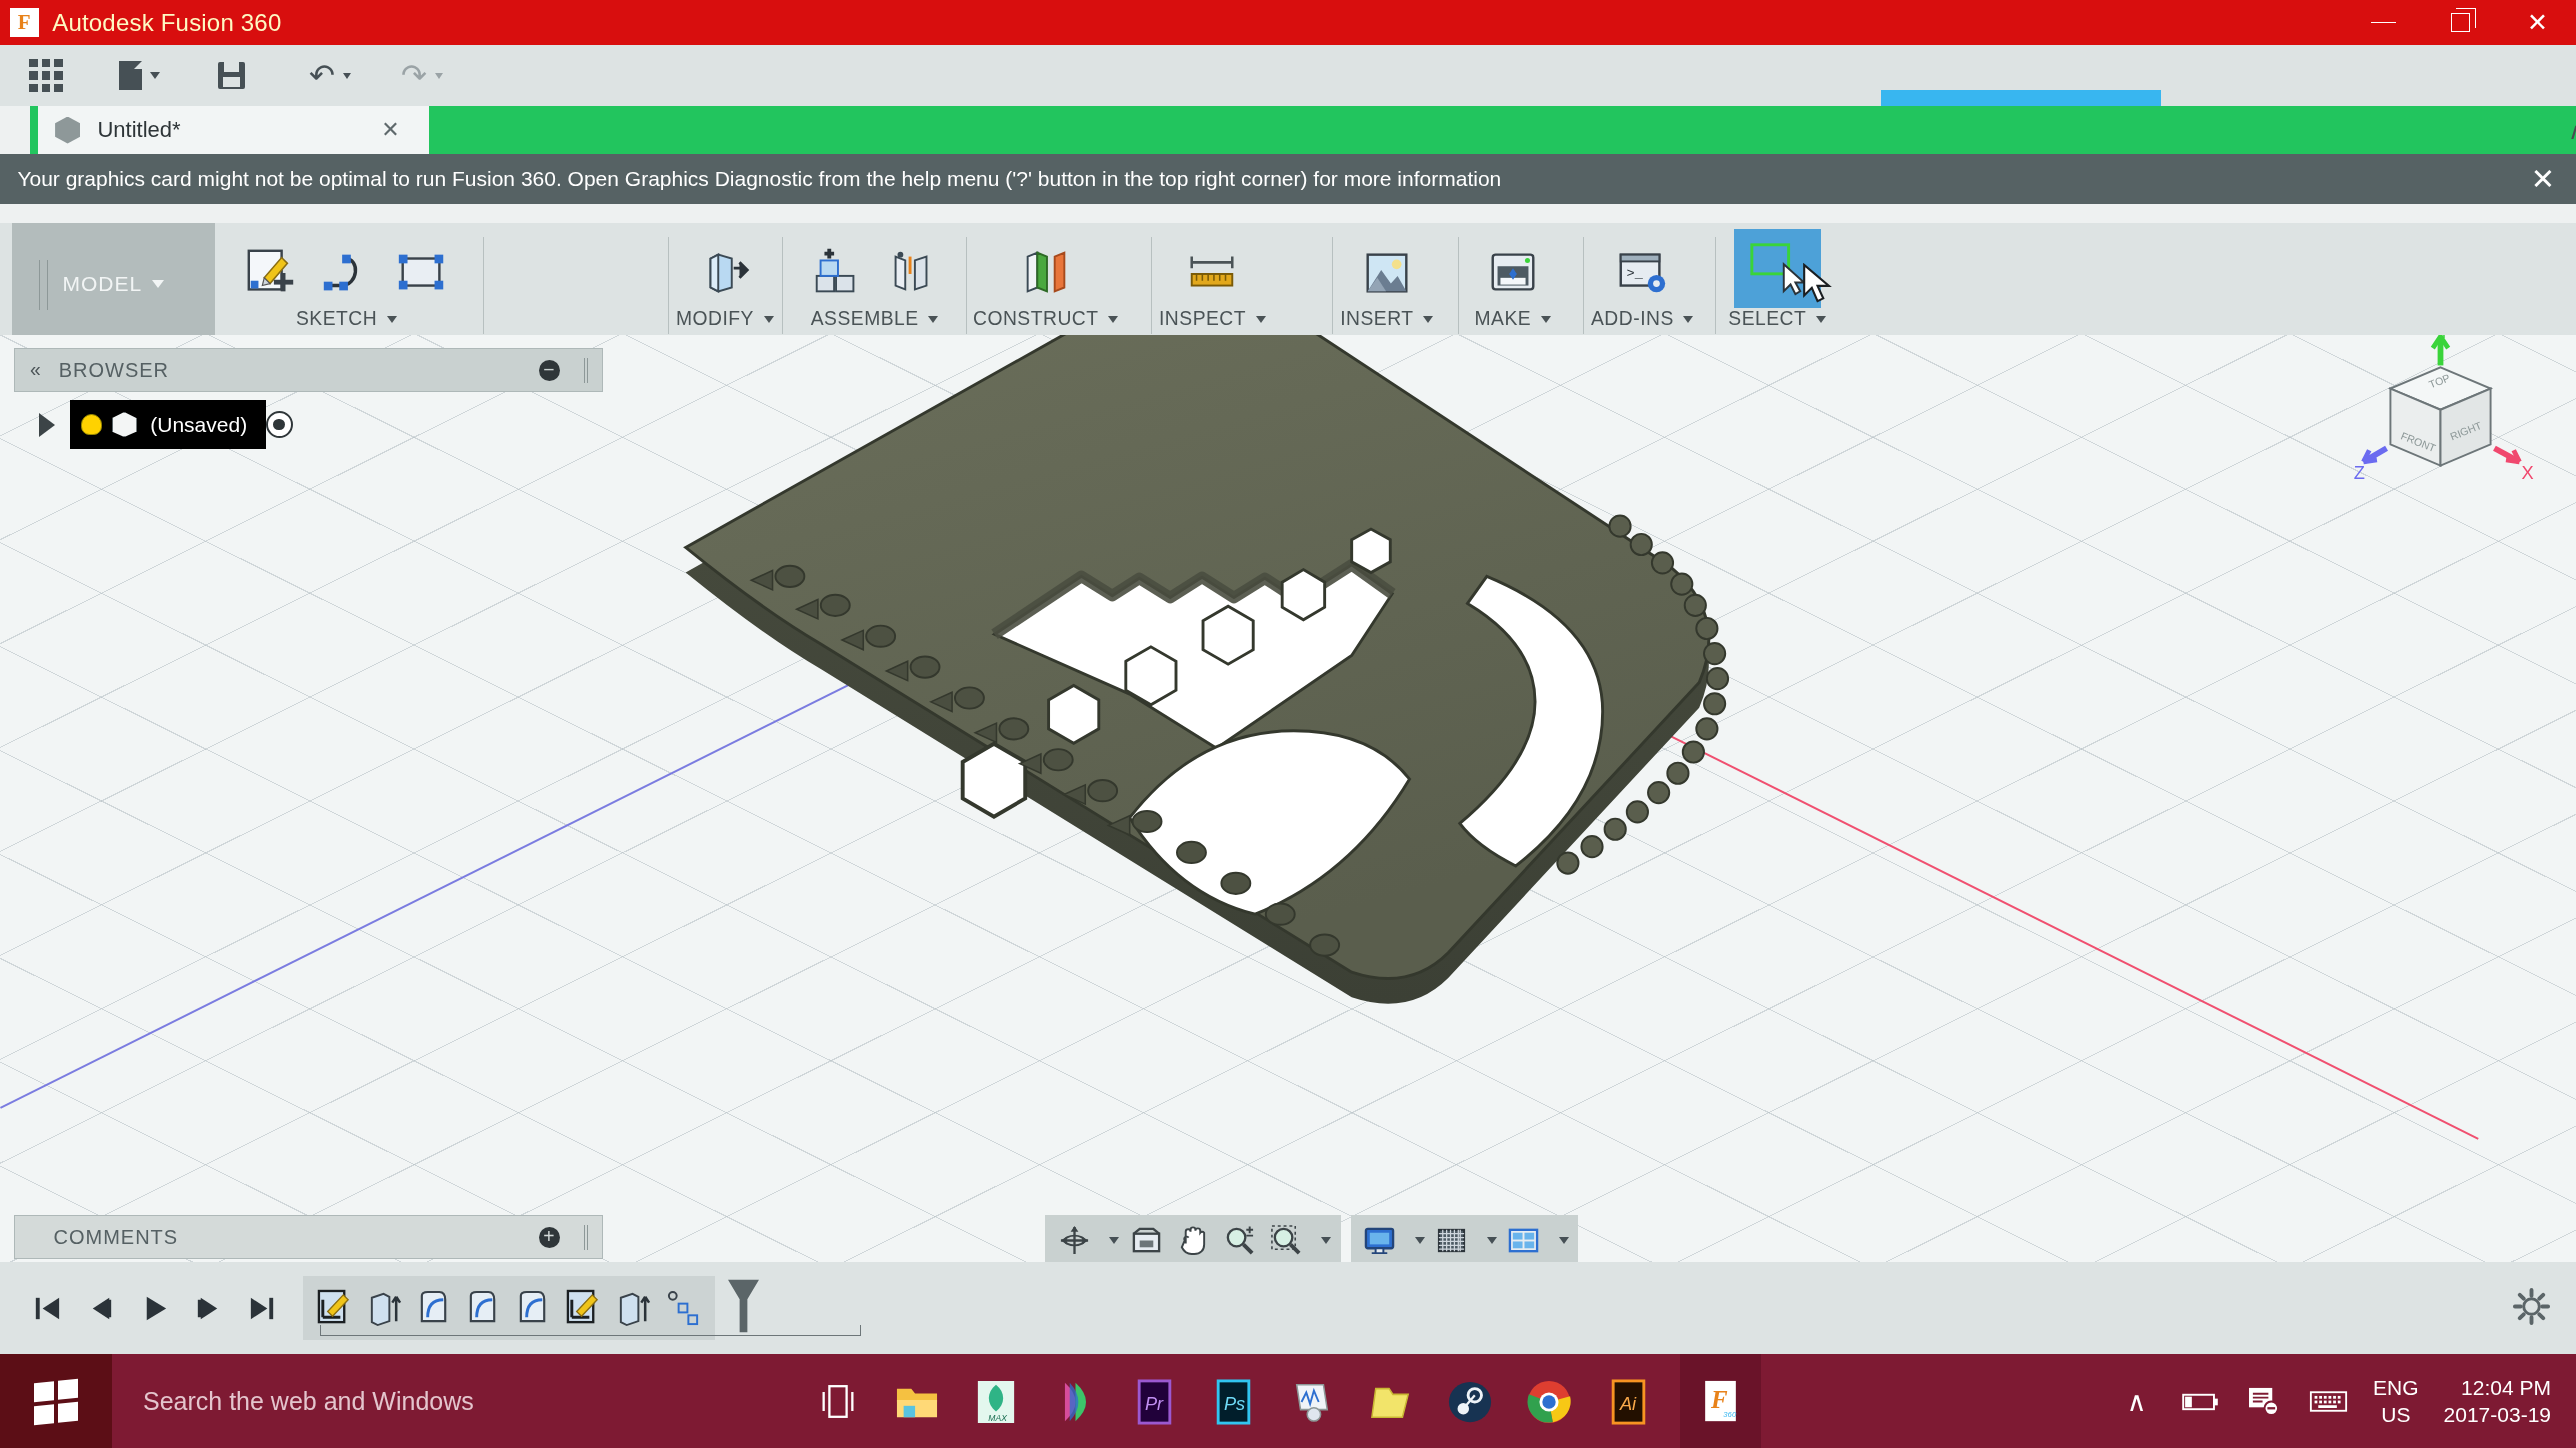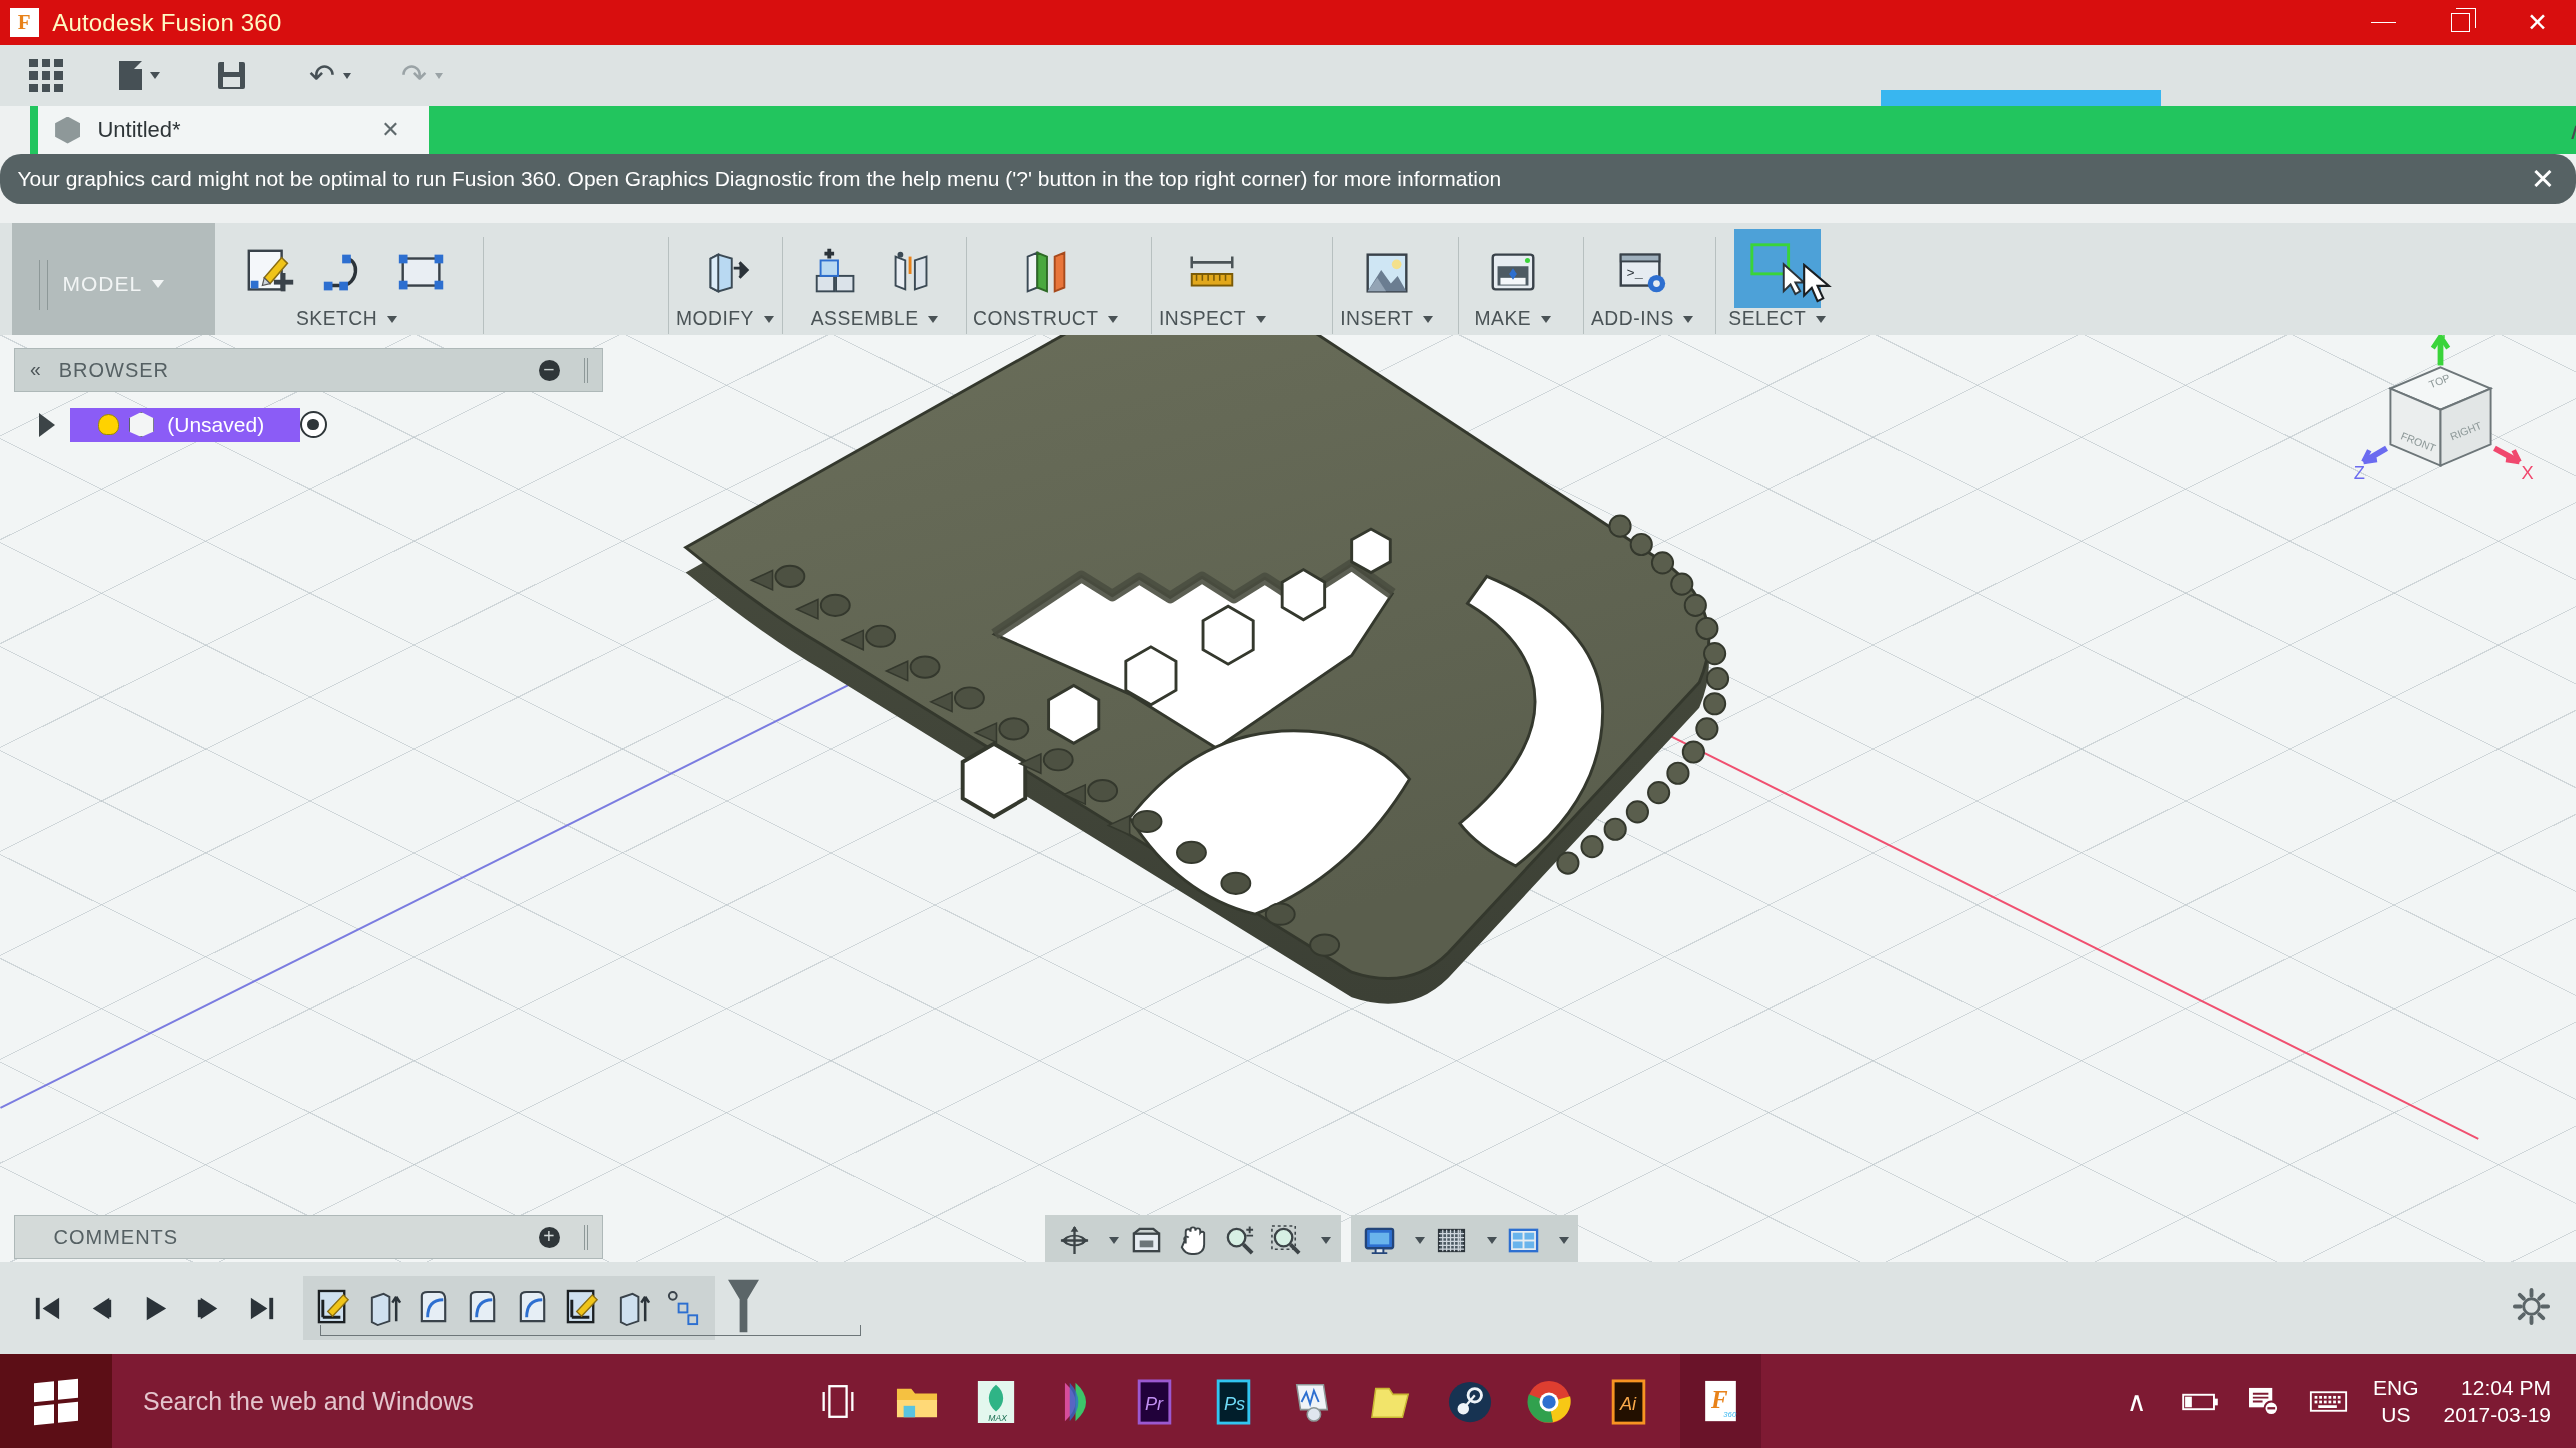--- a/index.html
+++ b/index.html
@@ -76,21 +76,21 @@
     width:25px;height:27px;margin-left:17.4px;background:#8e9899;
     clip-path:polygon(50% 0,100% 25%,100% 75%,50% 100%,0 75%,0 25%);
   }
   #tab-label { margin-left:17.4px; font-size:22px; color:#2e3538; }
   #tab-close { position:absolute; right:29px; font-size:22px; color:#5f696c; cursor:default;}
   #tab-collapse { position:absolute; right:21px; top:11.6px; font-size:23px; color:#454e52; cursor:default;}
 
   
   #warning {
     position:absolute; left:0; top:154px; width:2576px; height:50px;
-    background:#566264; display:flex; align-items:center;border-radius:21px;
+    background:#566264; display:flex; align-items:center;
   }
   #warning-text { color:#ffffff; font-size:21px; margin-left:17.4px; }
   #warning-close { position:absolute; right:21px; color:#fff; font-size:29px; cursor:default;}
 
   
   #ribbon {
     position:absolute; left:0; top:223px; width:2576px; height:130px;
     background:#dde3e3;
   }
   #workspace-btn {
@@ -116,21 +116,21 @@
     background:#c9d1d0; border:1px solid #aeb8b8; display:flex; align-items:center; cursor:default;
   }
   #browser-collapse { margin-left:15.4px; color:#4a5356; font-size:19.3px; letter-spacing:-2.9px;}
   #browser-title { margin-left:21px; font-size:20px; color:#556063; letter-spacing:1px;}
   #browser-minus { position:absolute; right:42px; width:21px;height:21px;border-radius:50%;background:#2f3639;
      display:flex;align-items:center;justify-content:center;color:#c9d1d0;font-size:19.3px;line-height:0;}
   #browser-grip { position:absolute; right:13.5px; width:3.9px; height:25px; border-left:1.9px solid #8d9898; border-right:1.9px solid #8d9898;}
 
   #browser-row { position:absolute; left:39px; top:404px; height:41px; display:flex; align-items:center; cursor:default;}
   #row-arrow { width:0;height:0;border-top:12.6px solid transparent;border-bottom:12.6px solid transparent;border-left:16.4px solid #3c4447; margin-right:15.4px;}
-  #row-body { background:#8b5cf6; height:34px; display:flex; align-items:center; padding:0 18px;}
+  #row-body { background:#000000; height:49px; display:flex; align-items:center; padding:0 1px;}
   #bulb { width:21px;height:21px;border-radius:50% 50% 40% 40%;background:#ffd200;border:1.9px solid #9a8a00; margin:0 9.7px;}
   #row-cube { width:25px;height:25px;background:#f3f5f5;border:1.9px solid #5b6568;
     clip-path:polygon(50% 0,100% 25%,100% 78%,50% 100%,0 78%,0 25%); margin-right:7.7px;}
   #row-label { font-size:21px; color:#ffffff; margin:0 17.4px 0 5.8px;}
   #row-eye { width:27px;height:27px;border-radius:50%;background:#ffffff;border:2.9px solid #2f3639;
     display:flex;align-items:center;justify-content:center; margin-right:5.8px;}
   #row-eye i { width:11.6px;height:11.6px;border-radius:50%;background:#2f3639; display:block;}
 
   
   #canvas {

